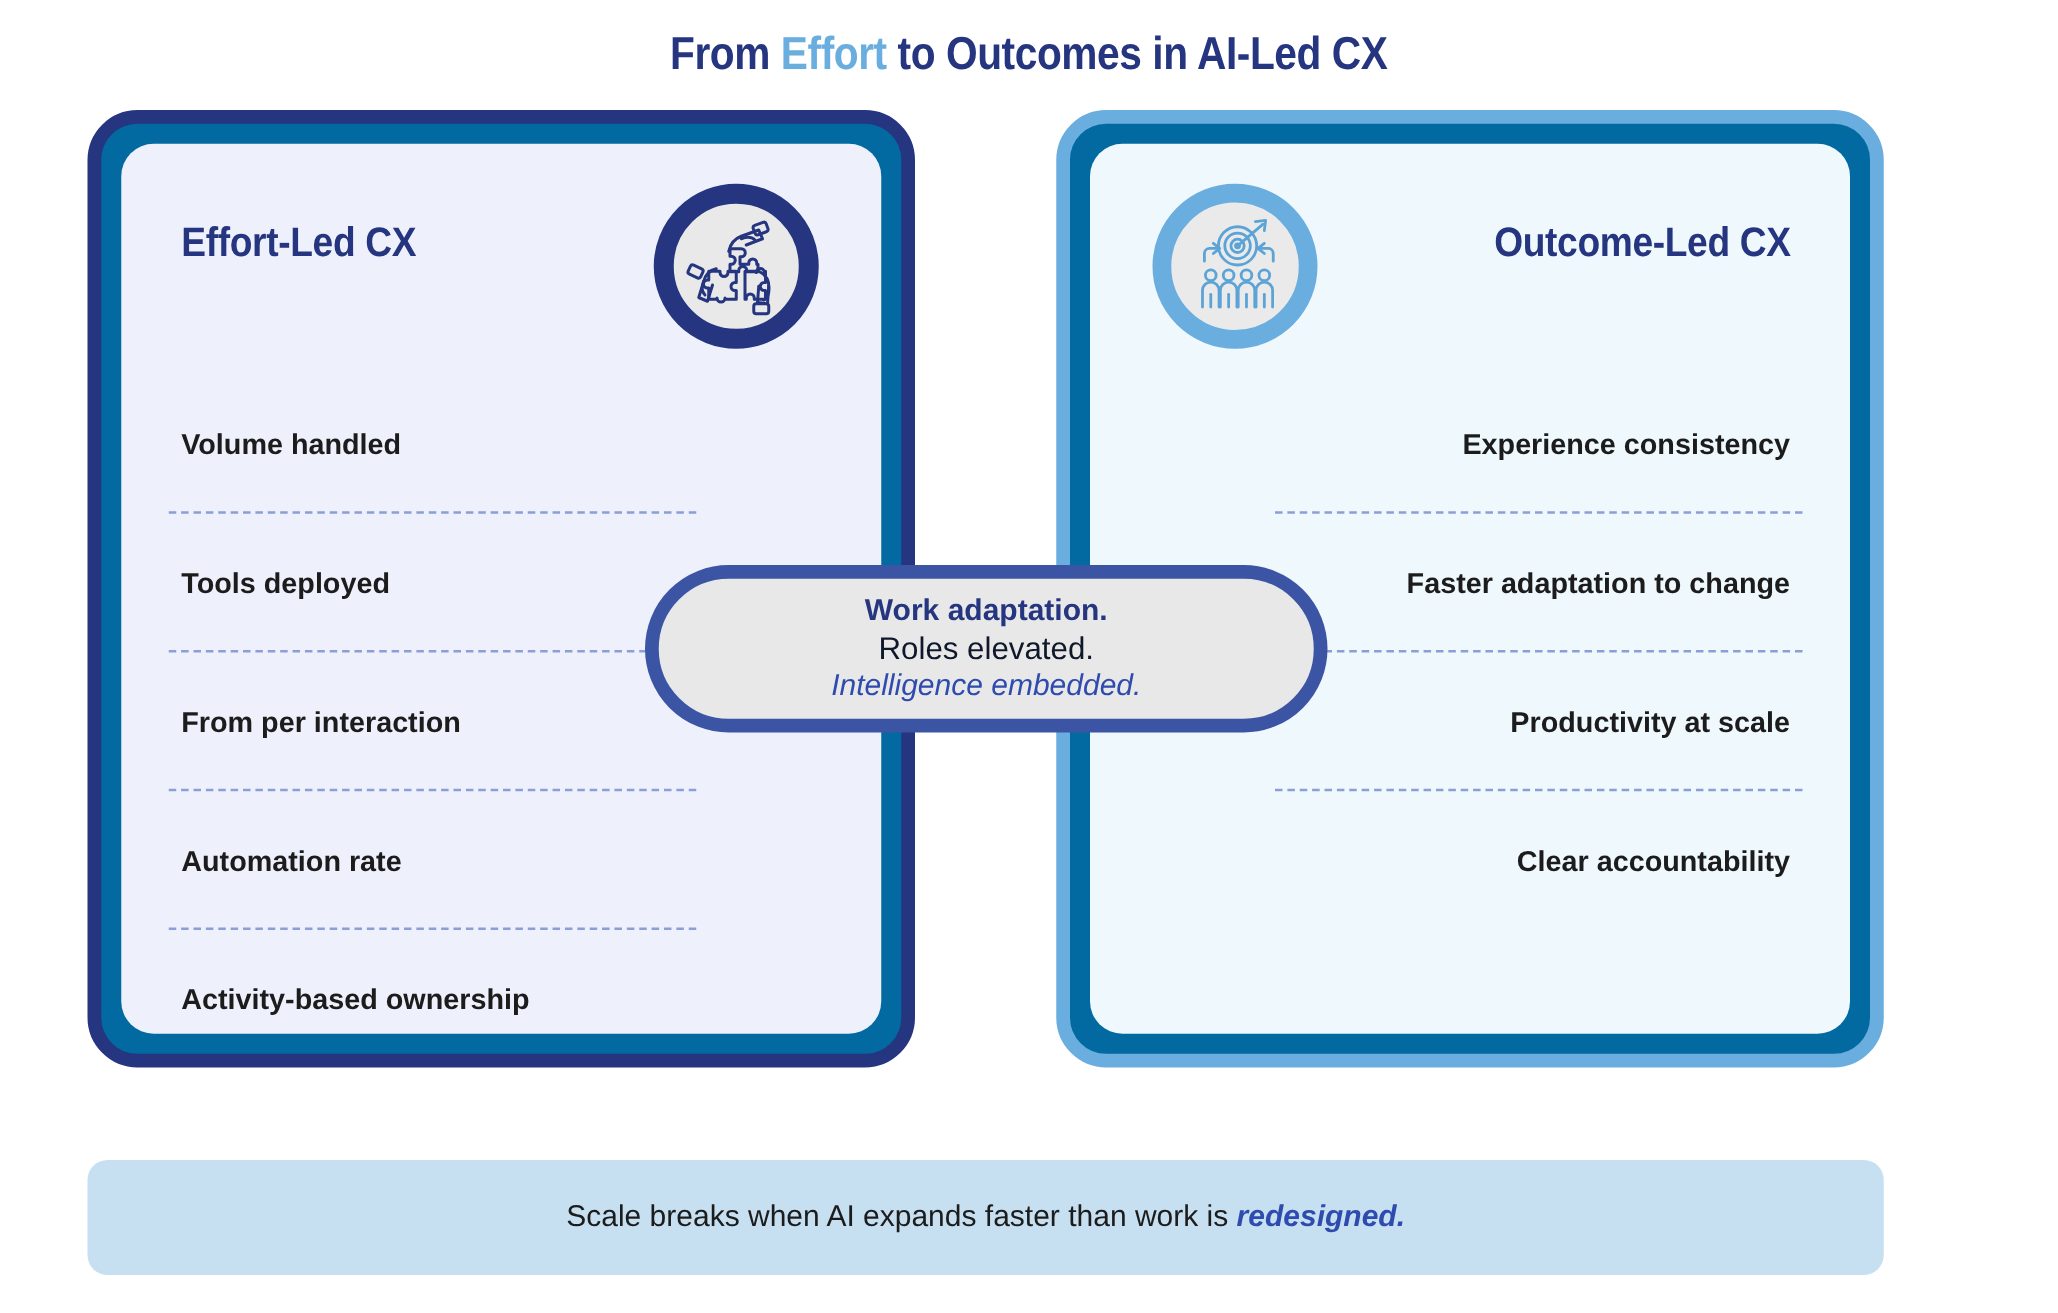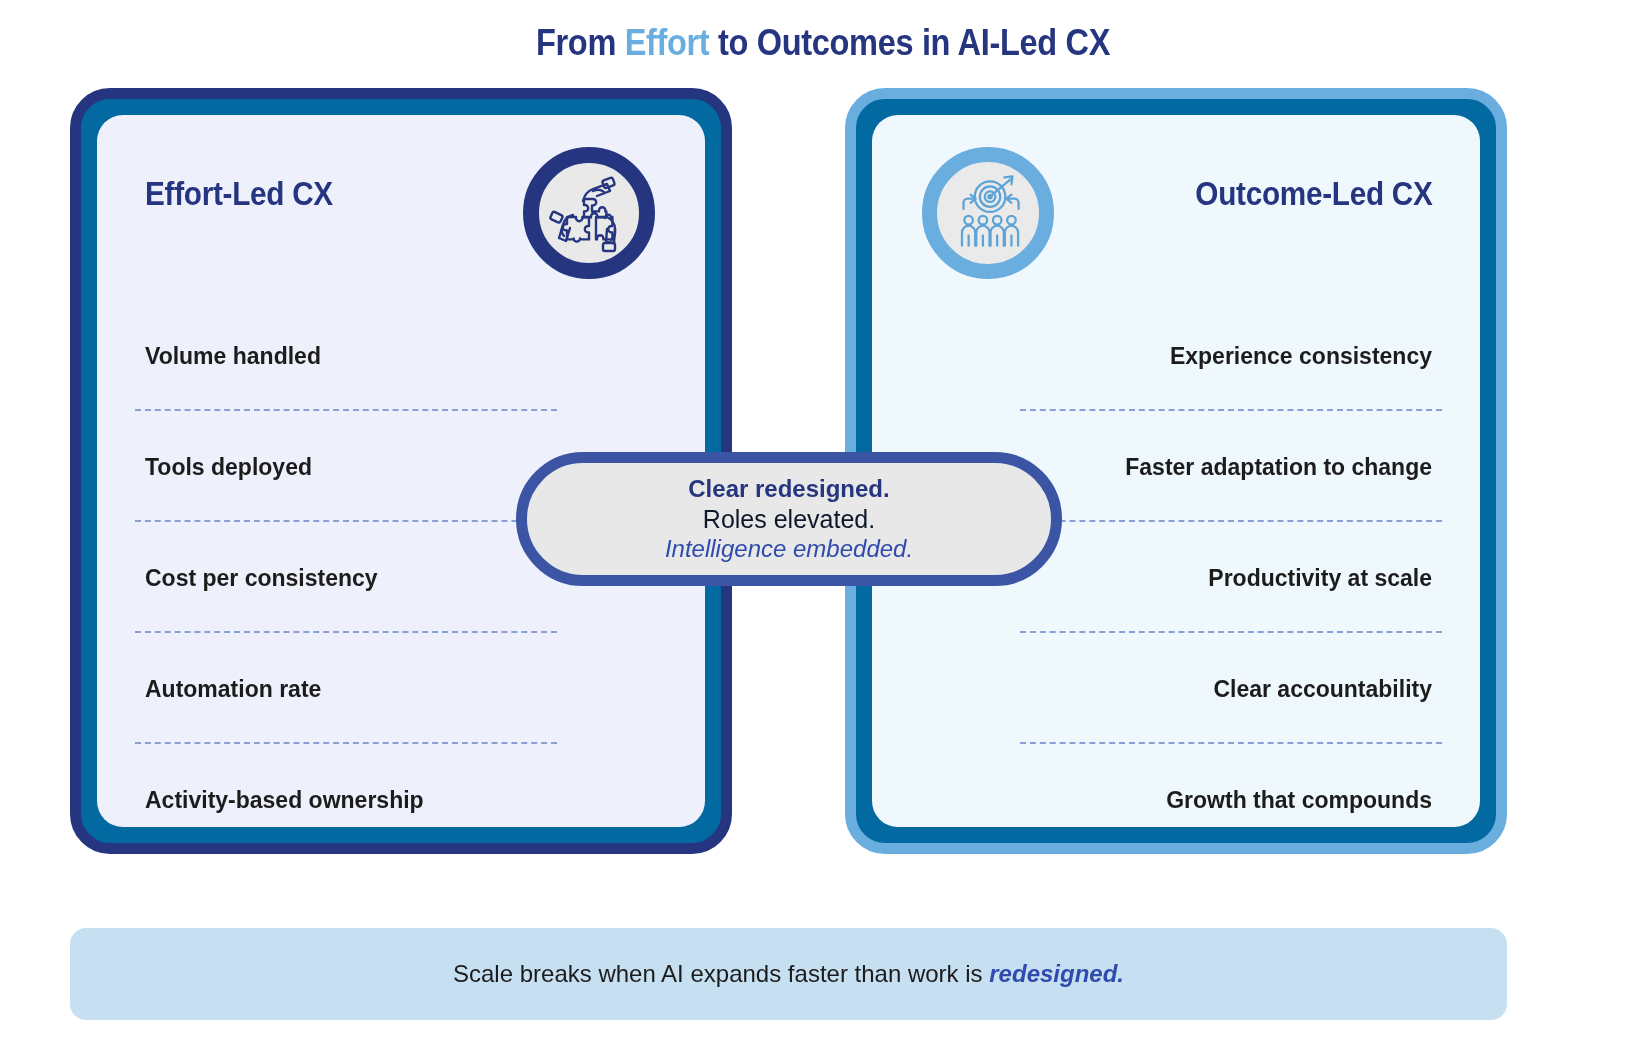--- a/index.html
+++ b/index.html
@@ -198,21 +198,21 @@
     <div class="list">
       <div class="row">
         <div class="row-label">Volume handled</div>
         <div class="divider"></div>
       </div>
       <div class="row">
         <div class="row-label">Tools deployed</div>
         <div class="divider"></div>
       </div>
       <div class="row">
-        <div class="row-label">Cost per consistency</div>
+        <div class="row-label">From per interaction</div>
         <div class="divider"></div>
       </div>
       <div class="row">
         <div class="row-label">Automation rate</div>
         <div class="divider"></div>
       </div>
       <div class="row">
         <div class="row-label">Activity-based ownership</div>
 
       </div>
@@ -279,31 +279,27 @@
         <div class="divider"></div>
       </div>
       <div class="row">
         <div class="row-label">Productivity at scale</div>
         <div class="divider"></div>
       </div>
       <div class="row">
         <div class="row-label">Clear accountability</div>
         <div class="divider"></div>
       </div>
-      <div class="row">
-        <div class="row-label">Growth that compounds</div>
-
-      </div>
     </div>
 
   </div>
 </div>
 
 <div class="center-pill">
-  <div class="pill-l1">Clear redesigned.</div>
+  <div class="pill-l1">Work adaptation.</div>
   <div class="pill-l2">Roles elevated.</div>
   <div class="pill-l3">Intelligence embedded.</div>
 </div>
 
 <div class="banner">
   <div class="banner-text">
     <span>Scale breaks when AI expands faster than work is </span><span class="em">redesigned.</span>
   </div>
 </div>
 

